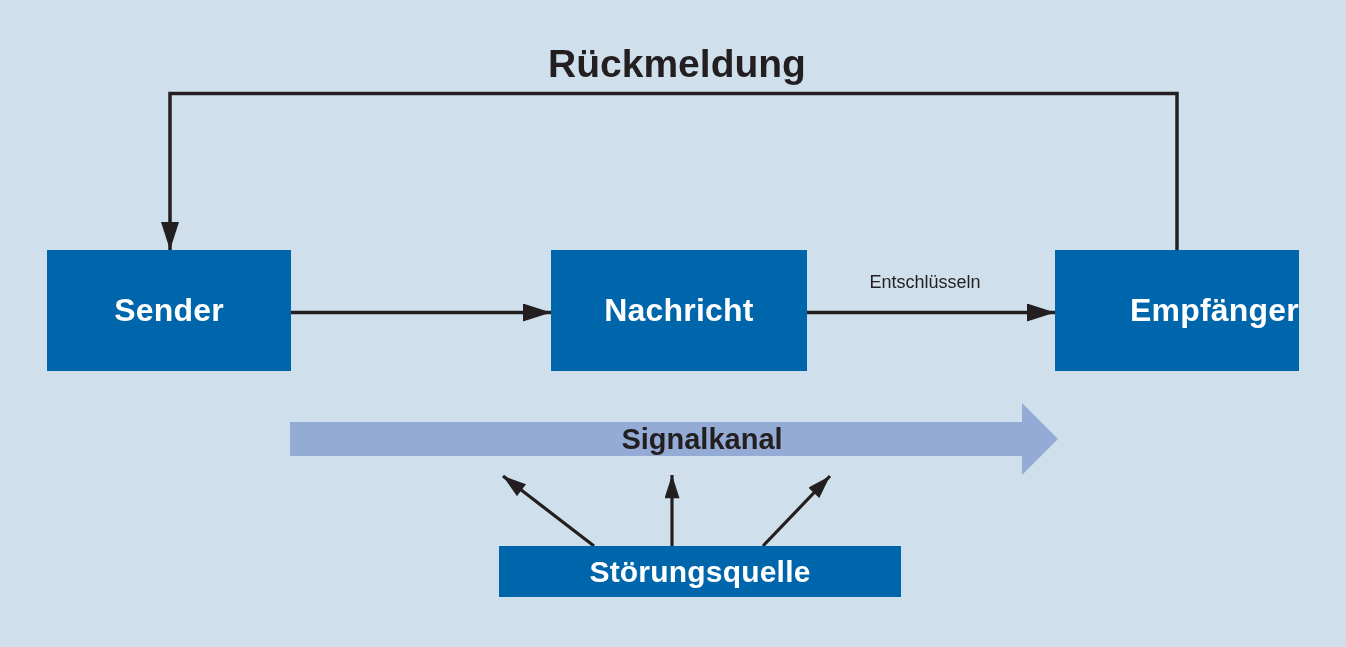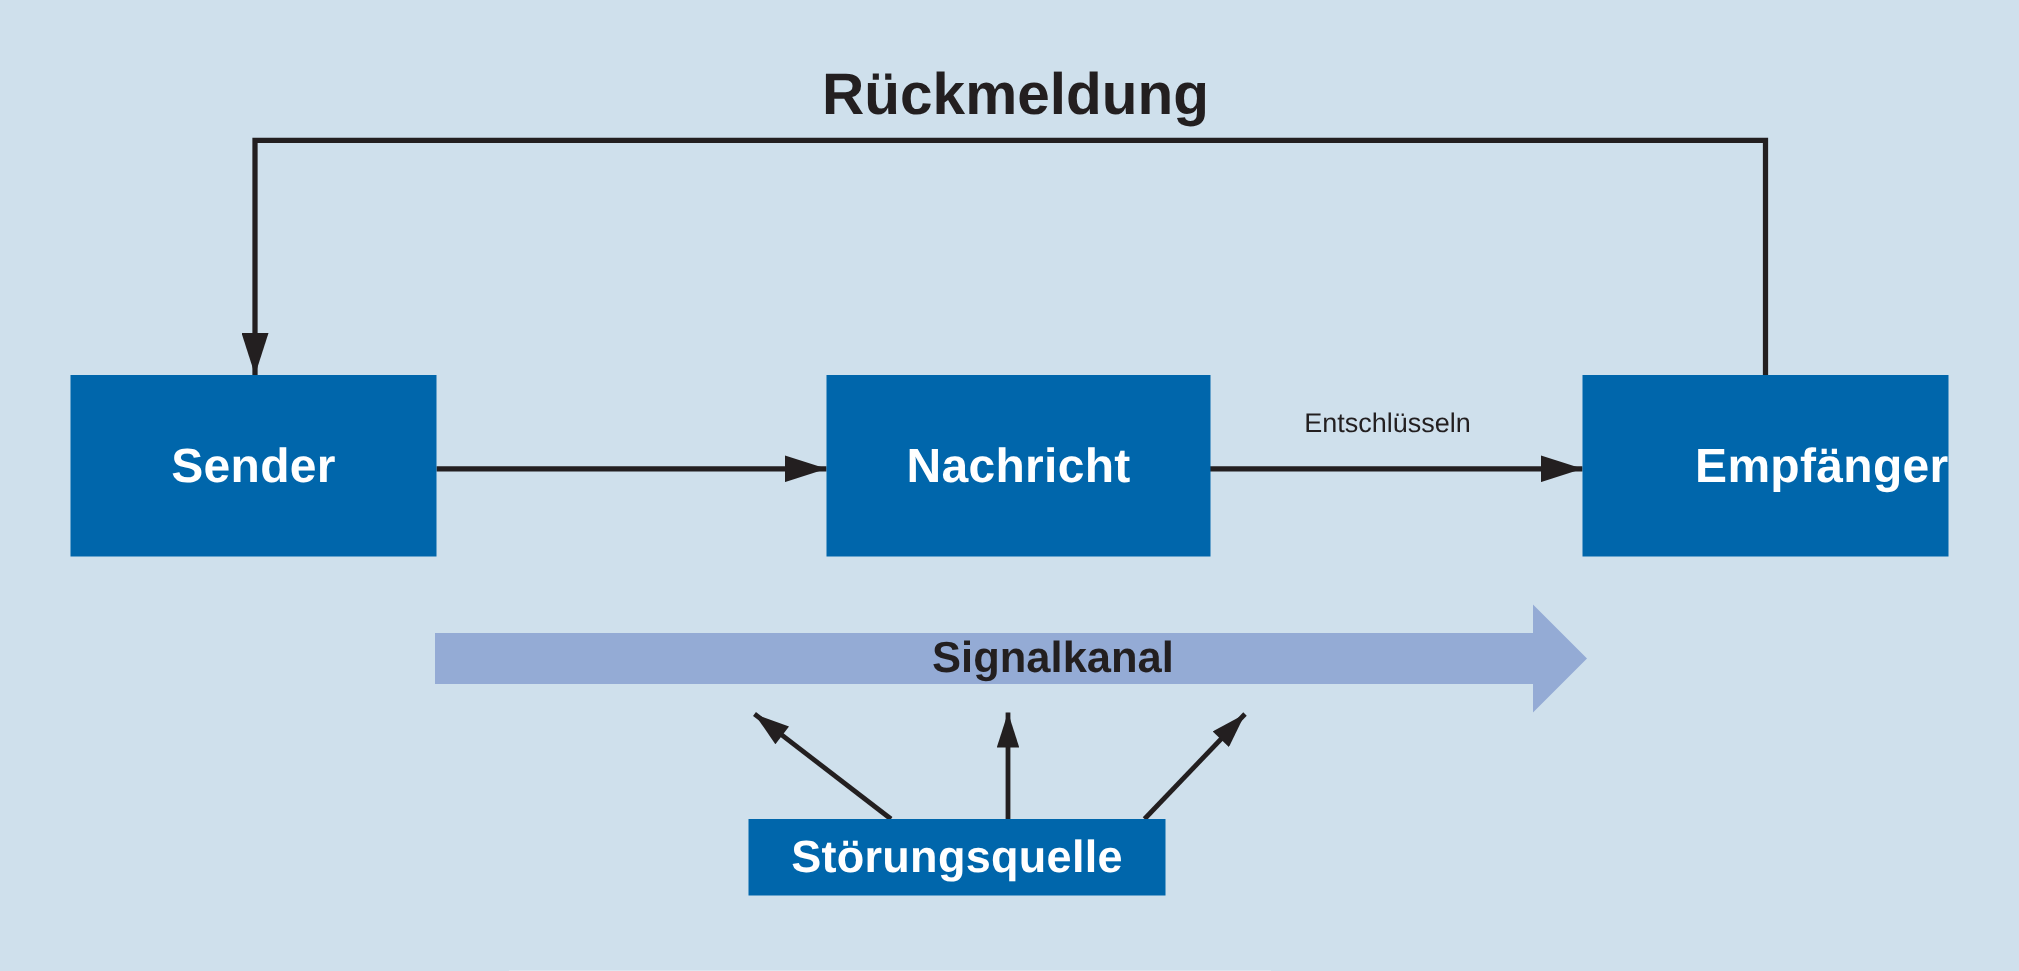--- a/index.html
+++ b/index.html
@@ -34,21 +34,21 @@
     display:flex;
     align-items:center;
     justify-content:center;
     font-weight:bold;
     font-size:32px;
     letter-spacing:.2px;
   }
   .node-sender{left:47px;top:250px;width:244px;height:121px;}
   .node-nachricht{left:551px;top:250px;width:256px;height:121px;}
   .node-empfaenger{left:1055px;top:250px;width:244px;height:121px;justify-content:flex-end;}
-  .node-stoerung{left:499px;top:546px;width:278px;height:51px;font-size:30px;}
+  .node-stoerung{left:499px;top:546px;width:402px;height:51px;font-size:30px;}
   .lbl{
     position:absolute;
     color:var(--line-dark);
     text-align:center;
   }
   .lbl-rueckmeldung{
     left:477px;top:42px;width:400px;
     font-weight:bold;font-size:39px;
   }
   .lbl-verschluesseln{

